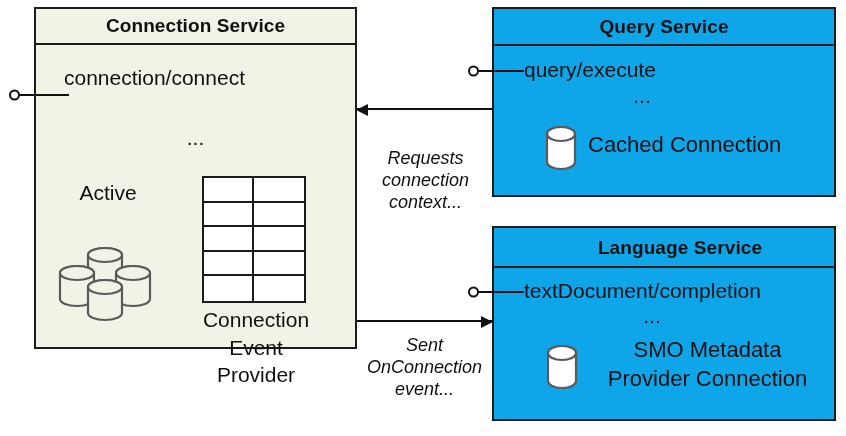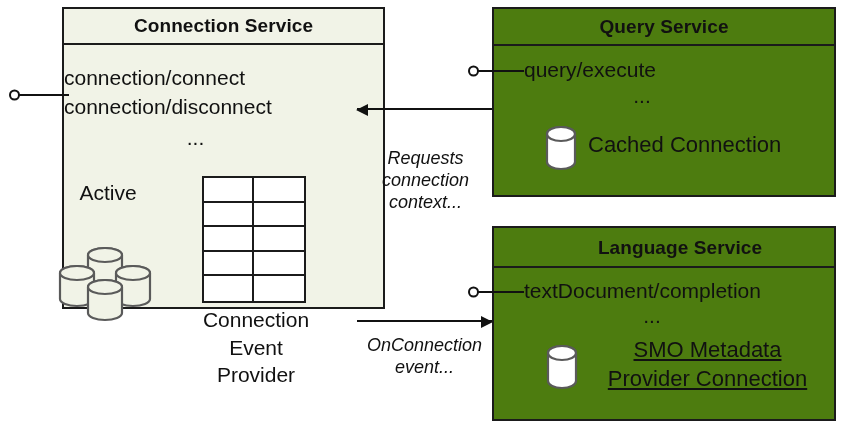--- a/index.html
+++ b/index.html
@@ -1,21 +1,21 @@
 <!DOCTYPE html>
 <html><head>
 <meta charset="utf-8">
 <style>
   html,body{margin:0;padding:0;background:#ffffff;}
   #stage{position:relative;width:846px;height:436px;background:#ffffff;
          font-family:"Liberation Sans","DejaVu Sans",sans-serif;overflow:hidden;}
 
   .box{position:absolute;box-sizing:border-box;border:2px solid #1b1b1b;}
   .box.cream{background:#f1f3e7;}
-  .box.blue{background:#4d7c0f;}
+  .box.blue{background:#0ea5e9;}
 
   .box-title{position:absolute;left:0;right:0;top:0;display:flex;align-items:center;
              justify-content:center;font-weight:bold;color:#111;letter-spacing:.1px;}
   .box-divider{position:absolute;left:0;right:0;height:0;border-top:2px solid #1b1b1b;}
 
   .body-text{position:absolute;color:#111;white-space:nowrap;}
 
   .ellipsis{position:absolute;color:#111;text-align:center;}
 
   
@@ -46,27 +46,26 @@
 
   .cyl-cluster{position:absolute;}
   .cyl-single{position:absolute;}
   .label-block{position:absolute;text-align:center;color:#111;line-height:1.2;}
 </style>
 </head>
 <body>
 
 <div id="stage">
 
-  <div class="box cream" style="left:34px;top:7px;width:323px;height:302px;margin-left:28px;">
+  <div class="box cream" style="left:34px;top:7px;width:323px;height:342px;">
     <div class="box-title" style="height:34px;font-size:19px;">Connection Service</div>
     <div class="box-divider" style="top:34px;"></div>
   </div>
 
   <div class="body-text" style="left:64px;top:66px;font-size:21px;">connection/connect</div>
-  <div class="body-text" style="left:64px;top:95px;font-size:21px;">connection/disconnect</div>
   <div class="ellipsis" style="left:34px;width:323px;top:126px;font-size:21px;">...</div>
 
   <div class="lolli" style="left:9px;top:88px;width:60px;height:14px;">
     <div class="ball"></div>
     <div class="stem" style="width:50px;"></div>
   </div>
 
   <div class="label-block" style="left:38px;top:180px;width:140px;font-size:21px;">
     <div>Active</div>
   </div>
@@ -147,35 +146,36 @@
   </div>
 
   <div class="cyl-single" style="left:545px;top:344px;width:34px;height:46px;">
     <svg width="34" height="46" viewBox="0 0 34 46">
       <g fill="#ffffff" stroke="#5a5a5a" stroke-width="2.2">
         <path d="M3 9 a14 7 0 0 1 28 0 v28 a14 7 0 0 1 -28 0 z"></path>
         <ellipse cx="17" cy="9" rx="14" ry="7"></ellipse>
       </g>
     </svg>
   </div>
-  <div class="label-block" style="left:590px;top:336px;width:235px;font-size:22px;line-height:1.3;text-decoration:underline;">
+  <div class="label-block" style="left:590px;top:336px;width:235px;font-size:22px;line-height:1.3;">
     <div>SMO Metadata</div>
     <div>Provider Connection</div>
   </div>
 
   <div class="arrow left" style="left:357px;top:108px;width:135px;">
     <div class="head"></div>
   </div>
   <div class="arrow-label" style="left:357px;top:130px;width:137px;font-size:18px;margin-top:18px;">
     <div>Requests</div>
     <div>connection</div>
     <div>context...</div>
   </div>
 
   <div class="arrow right" style="left:357px;top:320px;width:135px;">
     <div class="head"></div>
   </div>
   <div class="arrow-label" style="left:357px;top:335px;width:135px;font-size:18px;">
+    <div>Sent</div>
     <div>OnConnection</div>
     <div>event...</div>
   </div>
 
 </div>
 
 </body></html>

